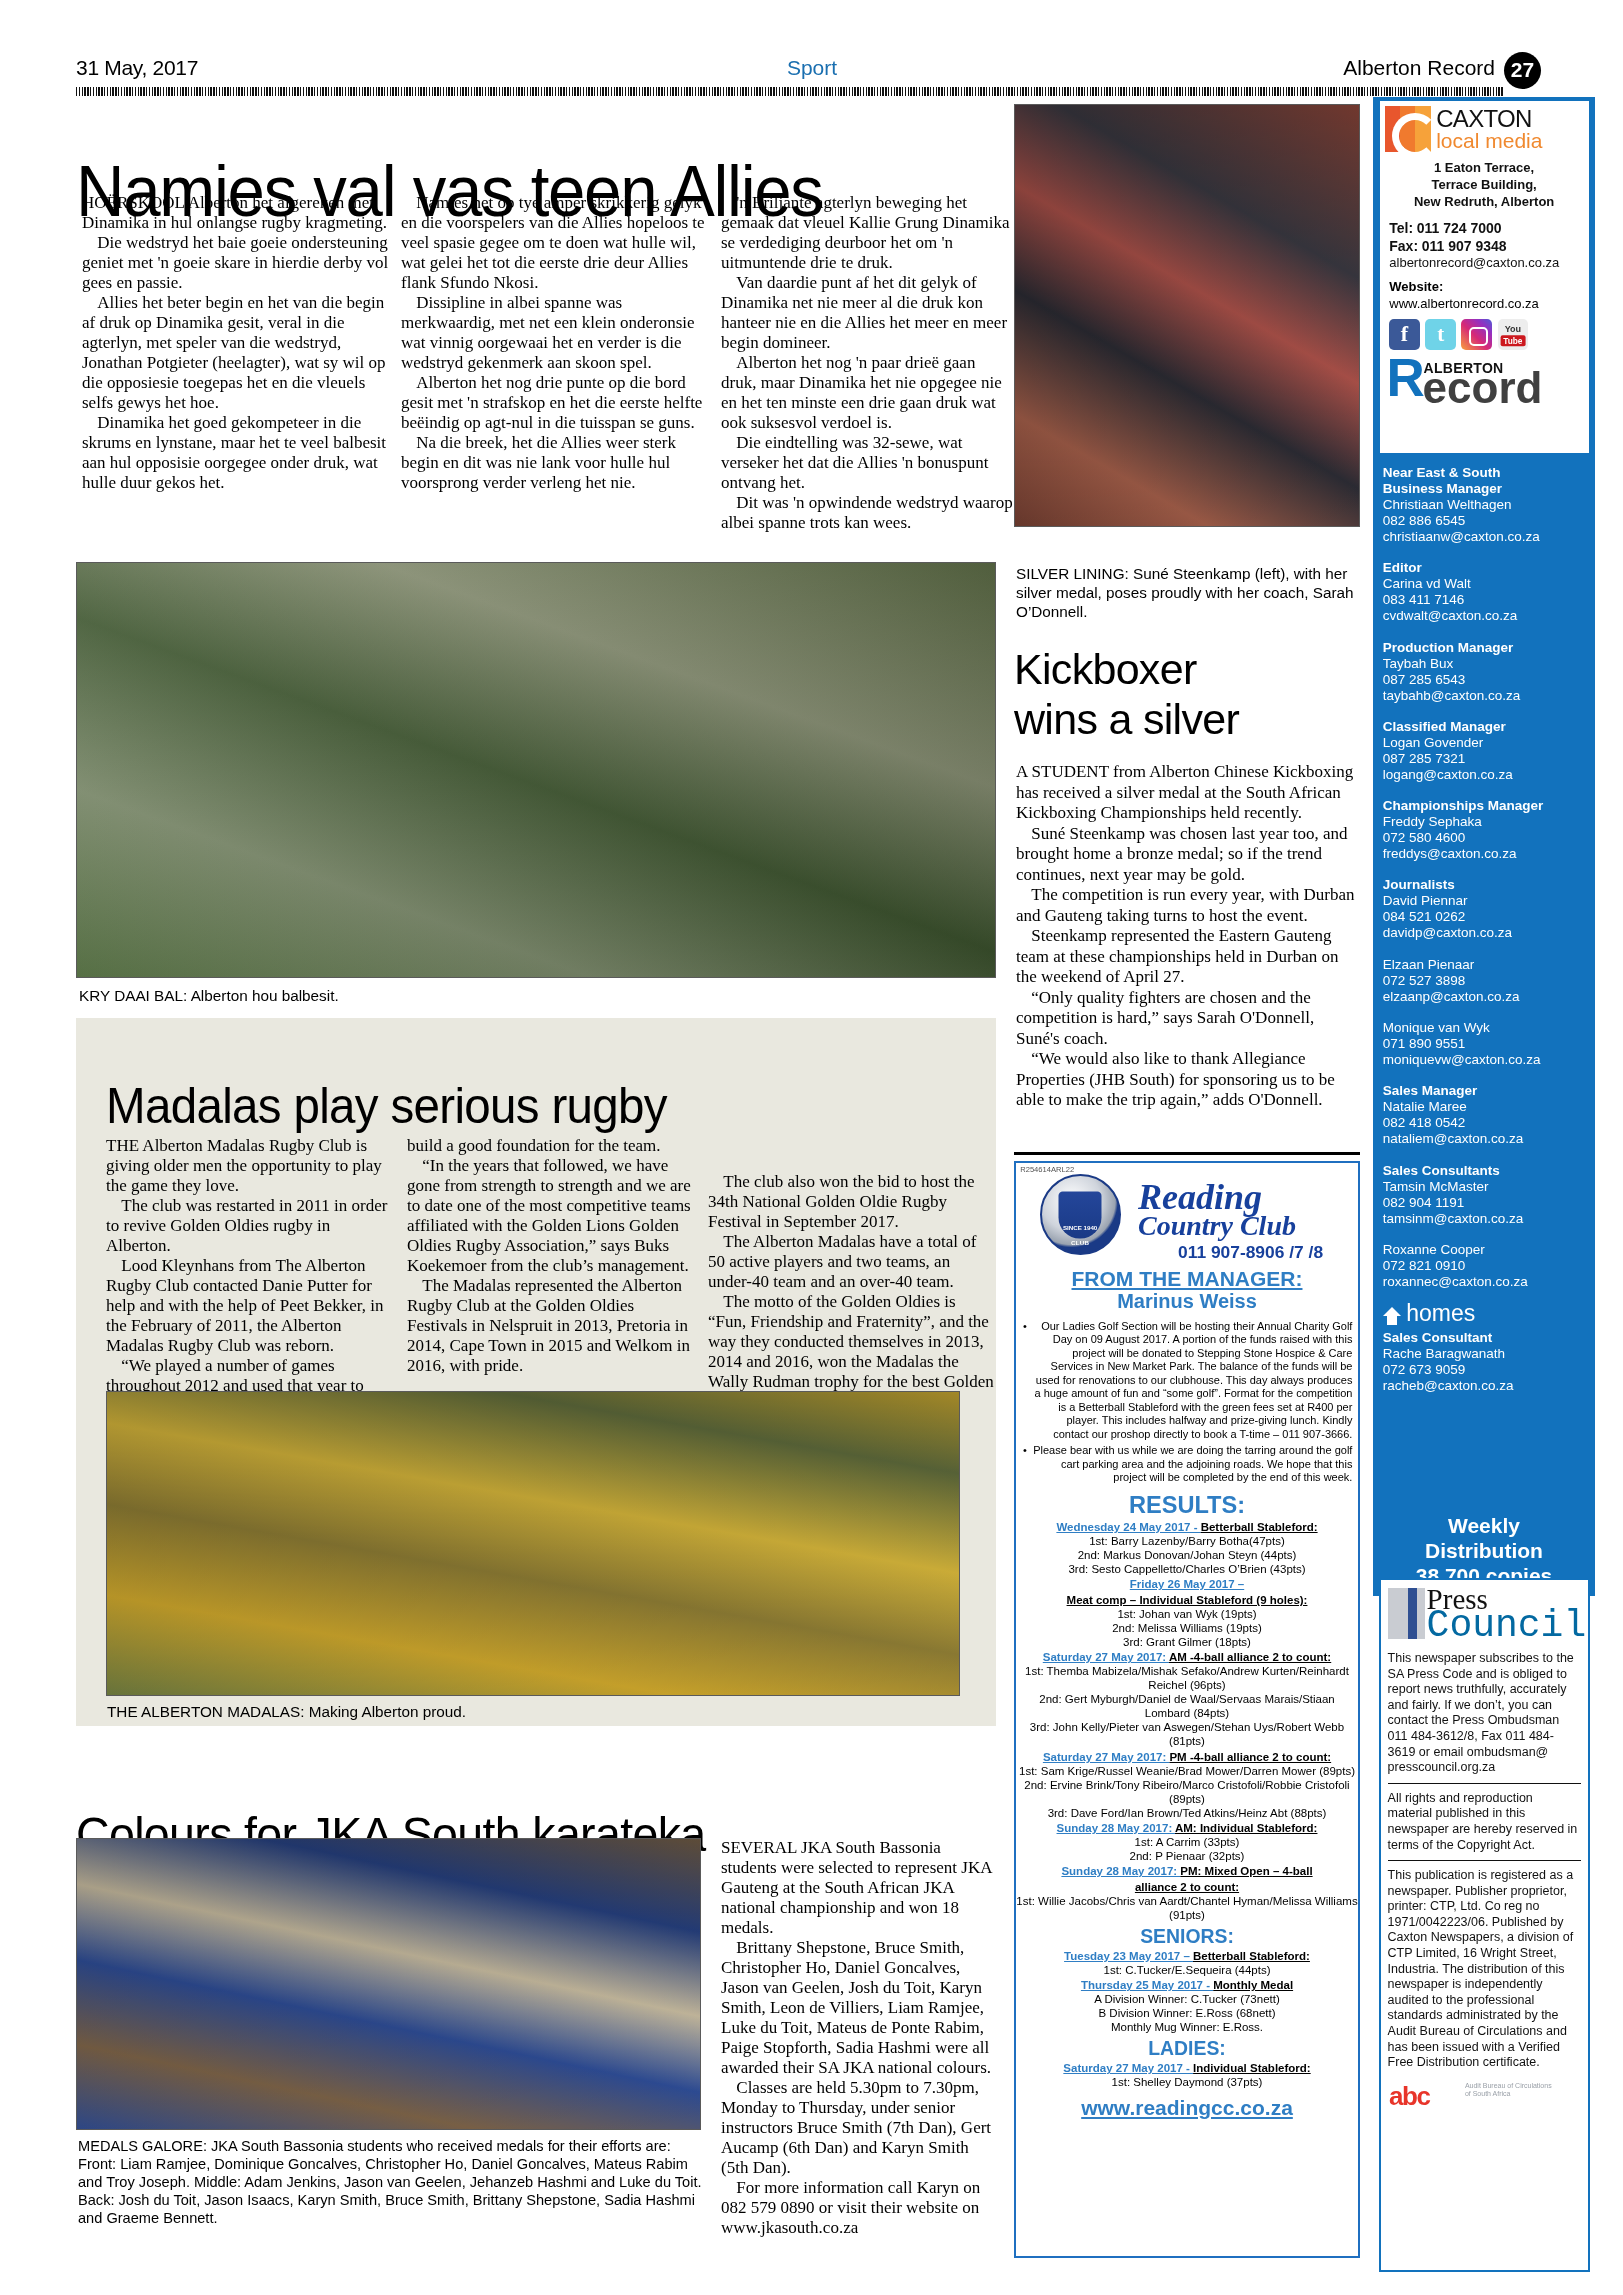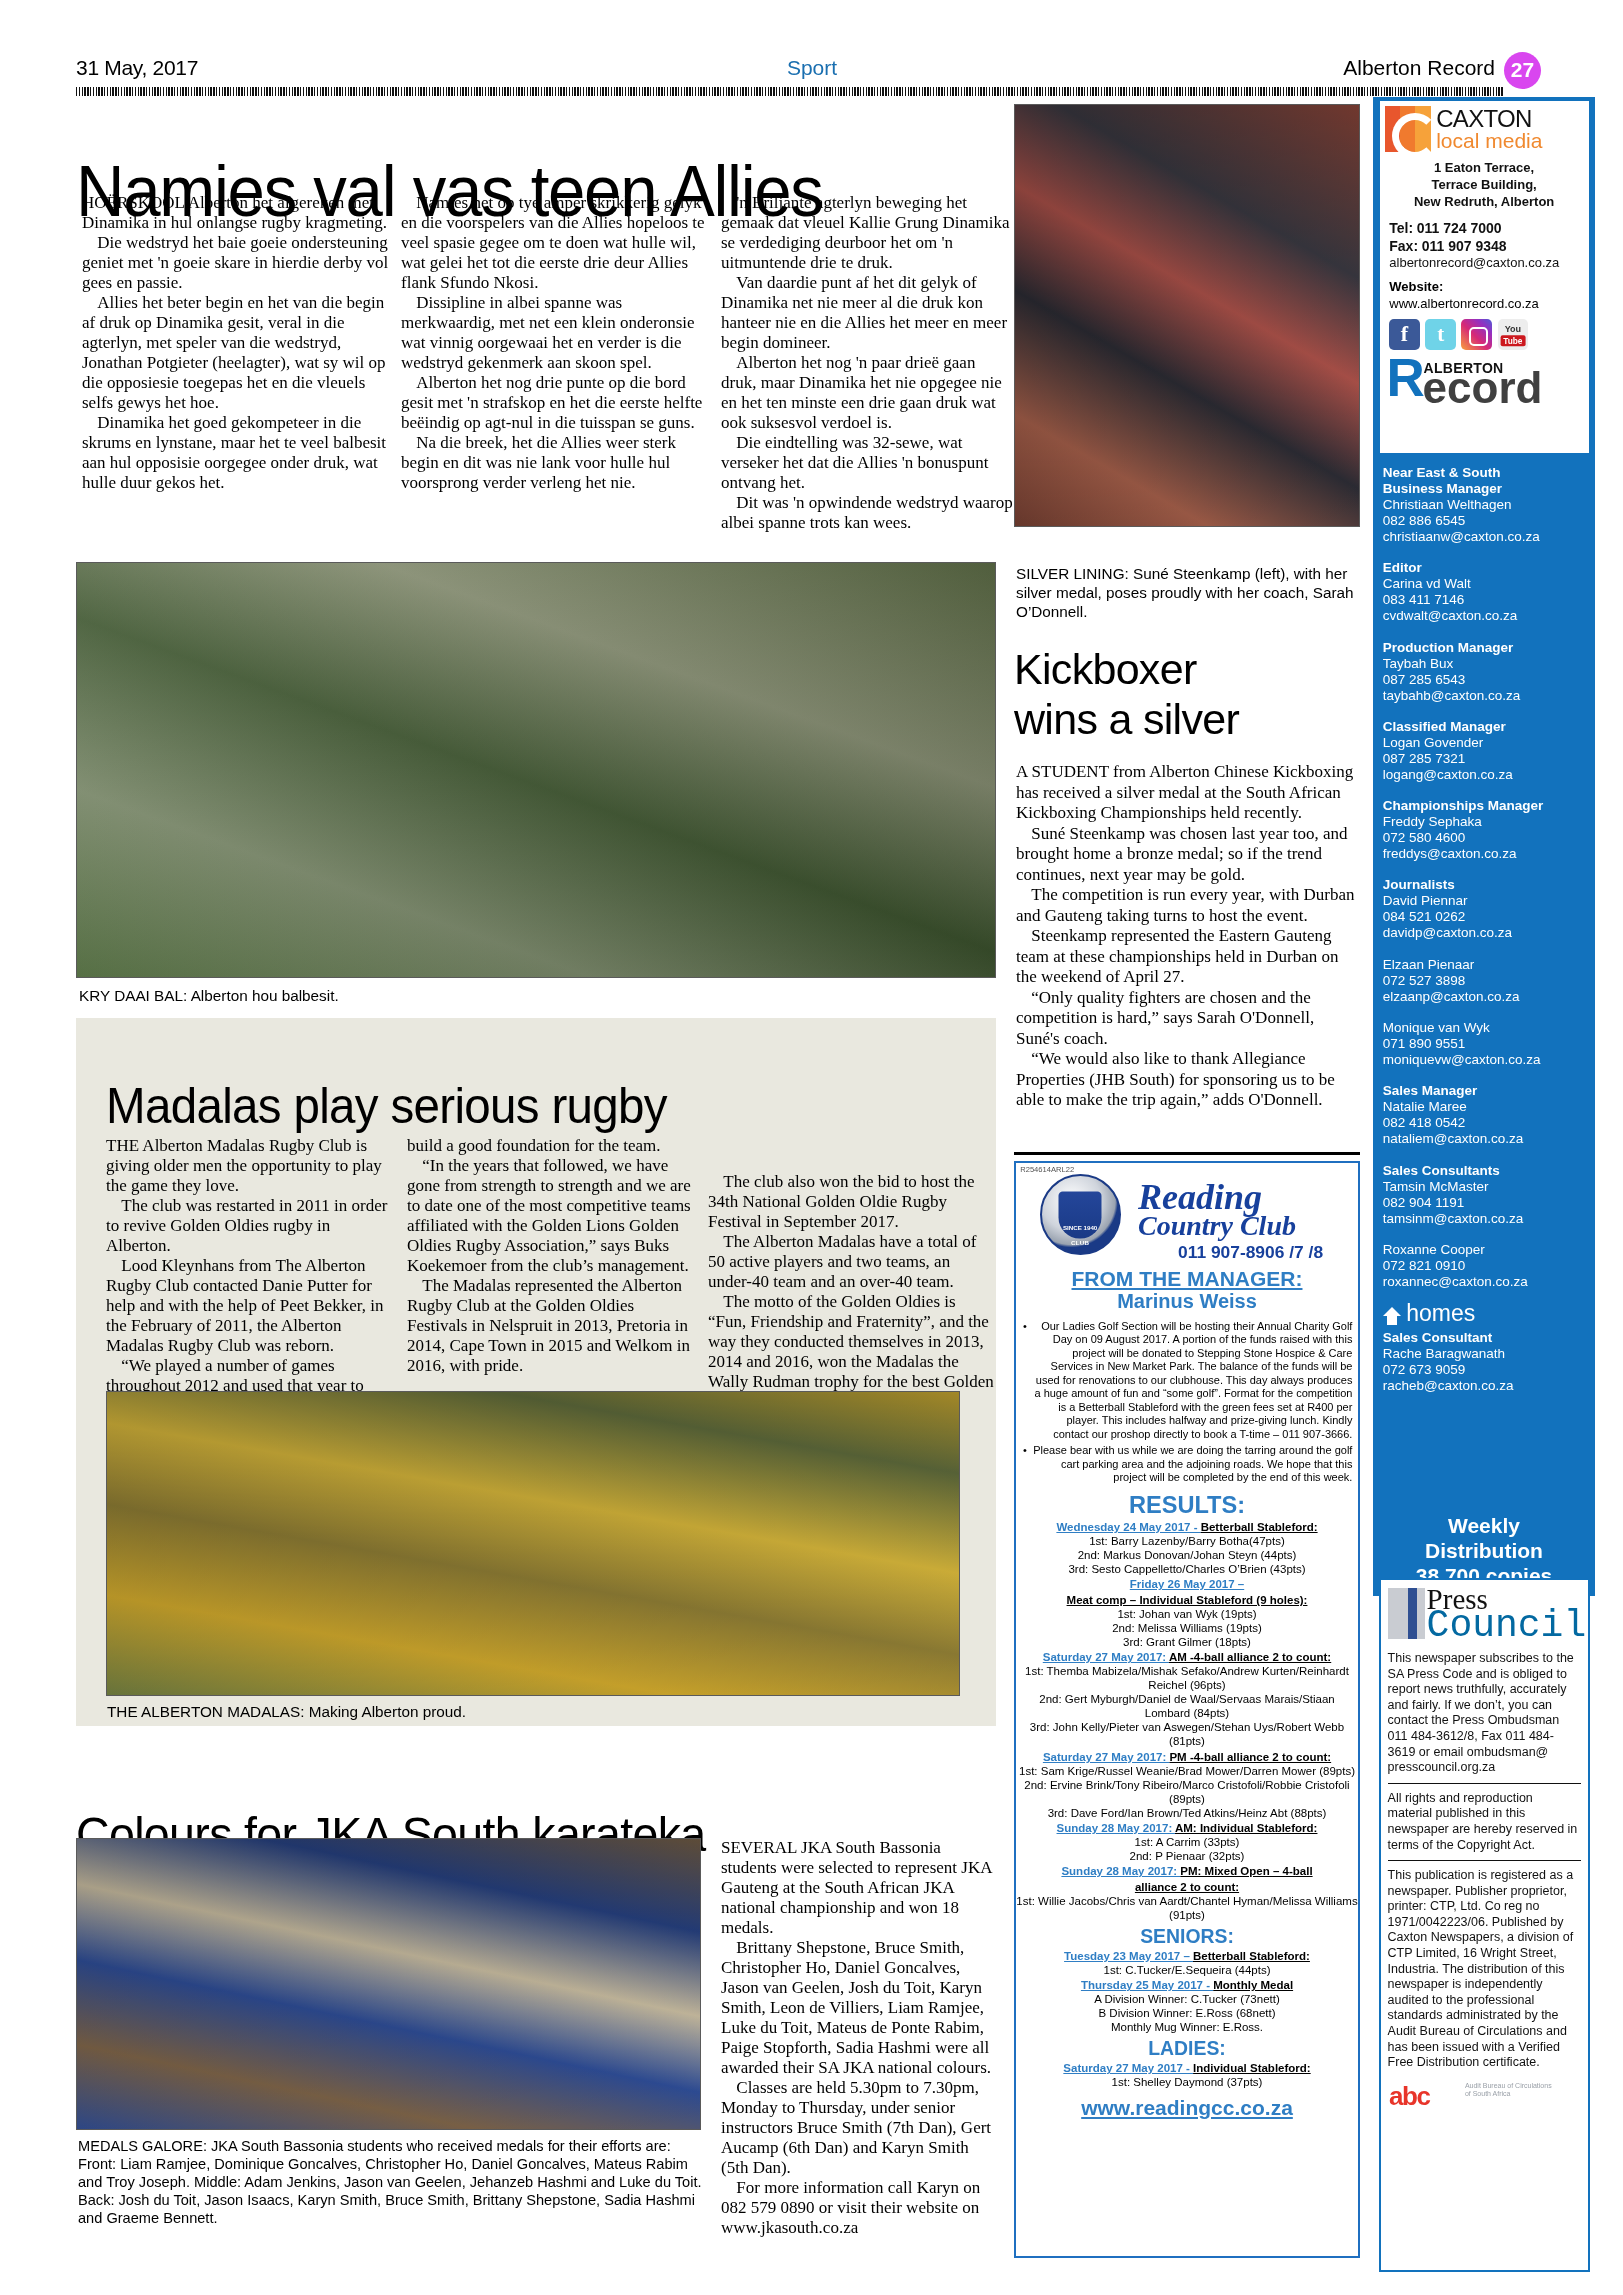--- a/index.html
+++ b/index.html
@@ -27,21 +27,21 @@
     font-size:21px; color:#1a6fb0;
   }
   .mh-right {
     position:absolute; right:53px; top:0;
     font-family:"Liberation Sans", sans-serif;
     font-size:21px; color:#000;
   }
   .mh-pagenum {
     position:absolute; right:7px; top:-4.2px;
     width:37px; height:37px; border-radius:50%;
-    background:#d946ef; color:#fff;
+    background:#000000; color:#fff;
     font-family:"Liberation Sans", sans-serif;
     font-weight:bold; font-size:21px;
     display:flex; align-items:center; justify-content:center;
   }
   .mh-rule {
     position:absolute; left:0; top:30.5px; width:1427px; height:9.7px;
     background:repeating-linear-gradient(to right,#111 0 1.4px,#fff 1.4px 2.8px);
   }
 
   

